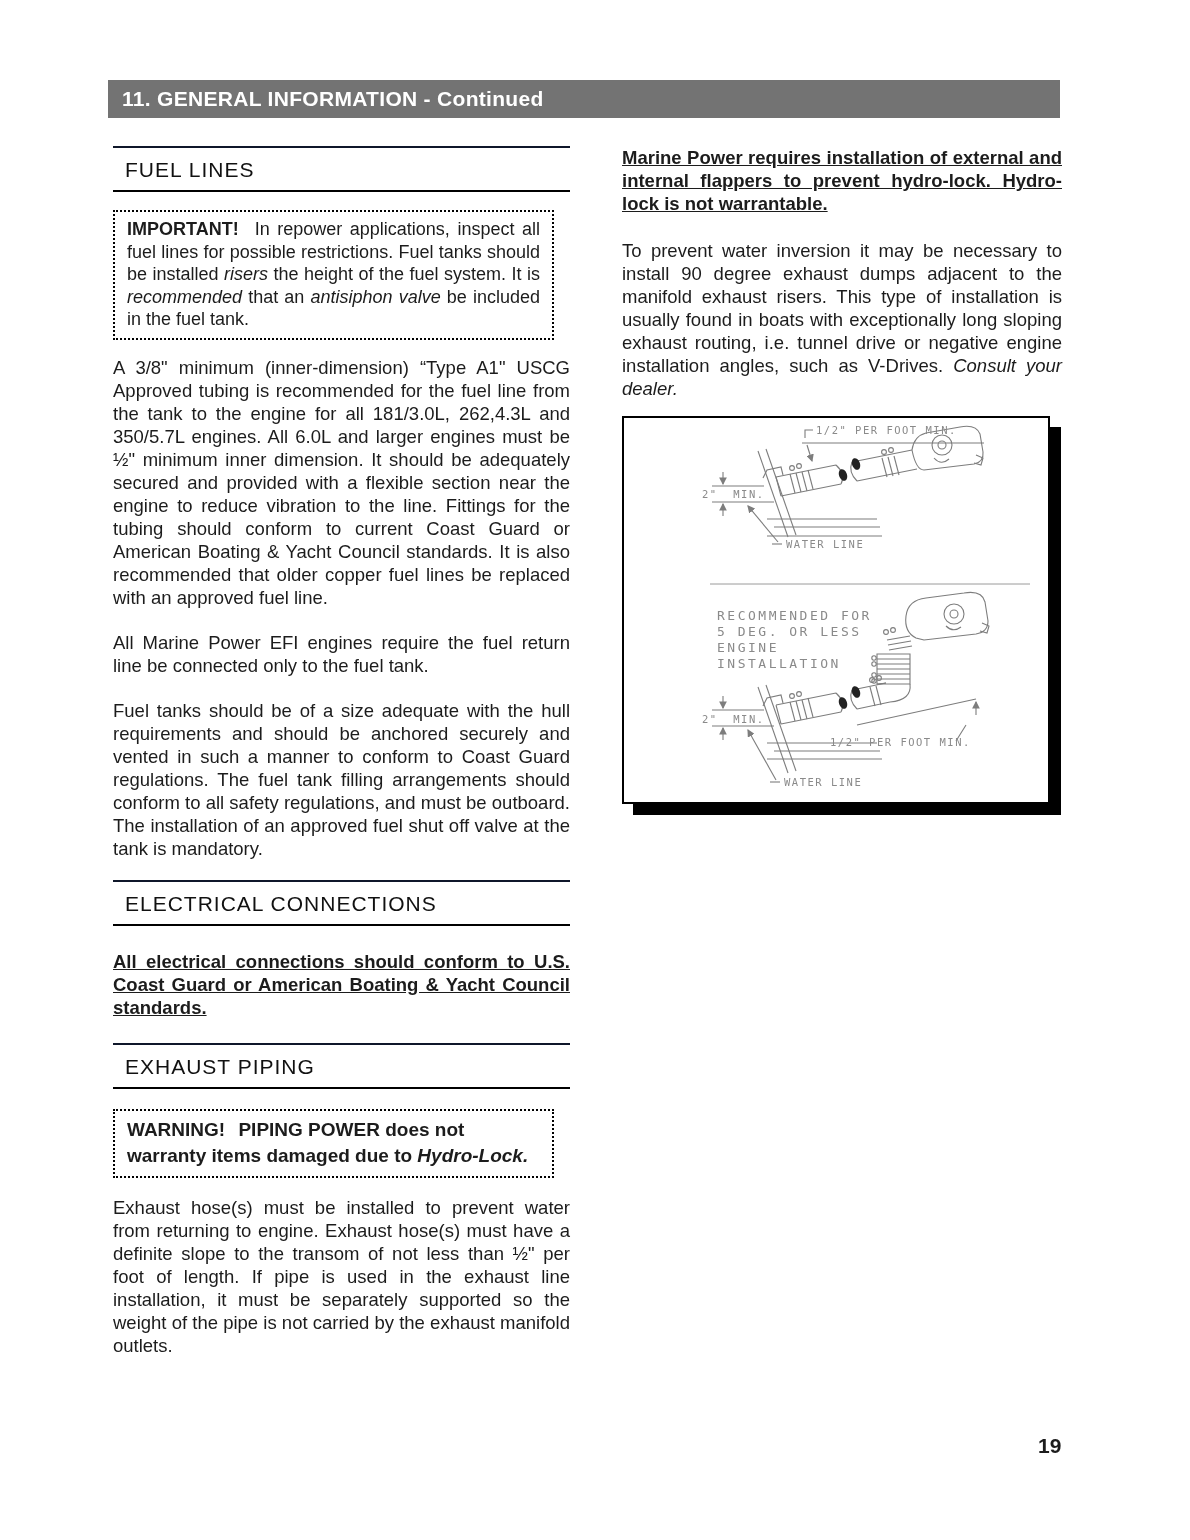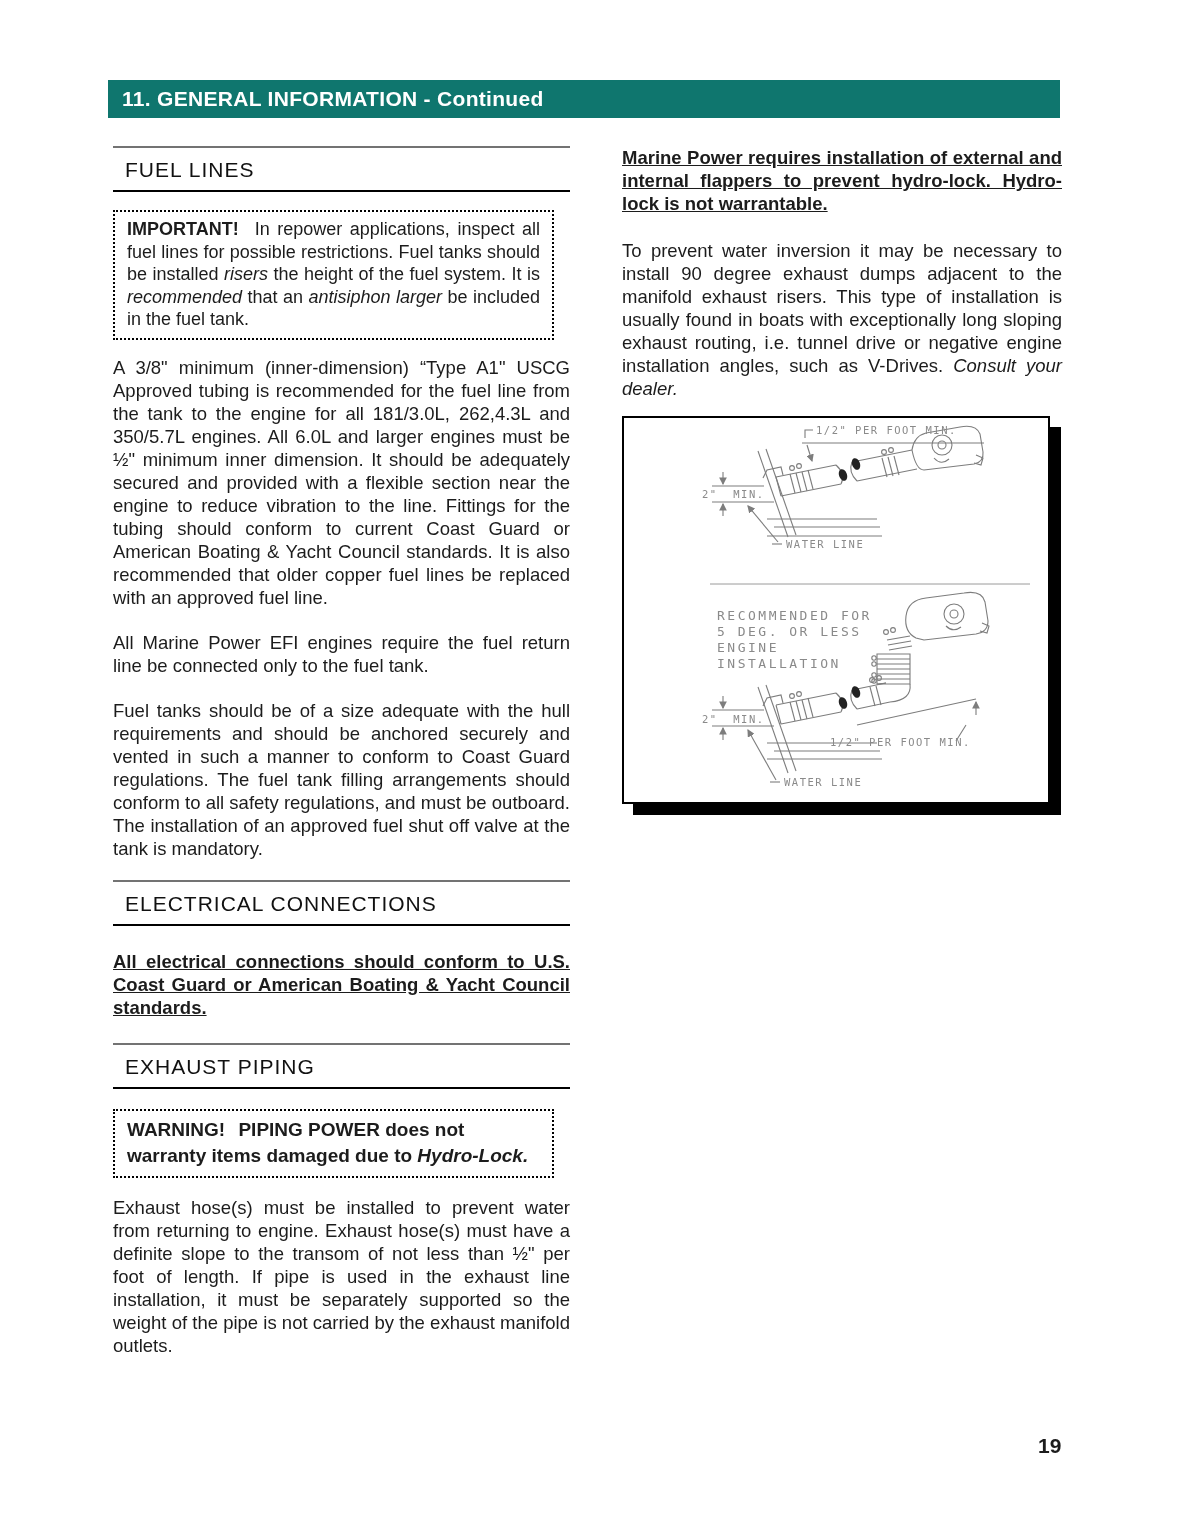--- a/index.html
+++ b/index.html
@@ -1,24 +1,24 @@
 <!DOCTYPE html>
 <html><head>
 <meta charset="utf-8">
 <style>
   html,body{margin:0;padding:0;background:#fff;}
   .page{position:relative;width:1190px;height:1540px;background:#ffffff;overflow:hidden;
         font-family:"Liberation Sans", sans-serif;color:#1c1c1c;}
-  .header-bar{position:absolute;left:108px;top:80px;width:952px;height:38px;background:#0f766e;
+  .header-bar{position:absolute;left:108px;top:80px;width:952px;height:38px;background:#737373;
         color:#ffffff;font-size:21px;font-weight:bold;line-height:38px;padding-left:14px;
         box-sizing:border-box;letter-spacing:0.3px;}
   .col{position:absolute;top:146px;}
   .col-left{left:113px;width:457px;}
   .col-right{left:622px;width:440px;}
-  .sec{border-top:2px solid #737373;border-bottom:2px solid #000;padding:10px 0 8px 12px;}
+  .sec{border-top:2px solid #0f172a;border-bottom:2px solid #000;padding:10px 0 8px 12px;}
   .sec-title{font-size:21px;letter-spacing:1px;color:#111;}
   .para{font-size:18.5px;line-height:23px;text-align:justify;margin:0;}
   .bold{font-weight:bold;text-decoration:underline;}
   .dotted-box{border:2px dotted #000;padding:6px 12px 7px 12px;box-sizing:border-box;width:441px;
         font-size:18px;line-height:22.5px;text-align:justify;}
   .dotted-box .lbl{font-weight:bold;margin-right:16px;}
   .m16{margin-top:16px;} .m18{margin-top:18px;} .m20{margin-top:20px;}
   .m22{margin-top:22px;} .m24{margin-top:24px;}
   .diagram-box{margin-top:16px;width:424px;height:384px;border:2px solid #000;background:#fff;
         box-shadow:11px 11px 0 0 #000;}
@@ -38,21 +38,21 @@
     <span>11.  GENERAL INFORMATION -  Continued</span>
   </div>
 
   <div class="col col-left">
 
     <div class="sec">
       <div class="sec-title">FUEL LINES</div>
     </div>
 
     <div class="dotted-box m18">
-      <span class="lbl">IMPORTANT!</span><span>In repower applications, inspect all fuel lines for possible restrictions.  Fuel tanks should be installed </span><i class="em">risers</i><span> the height of the fuel system.  It is </span><i class="em">recommended</i><span> that an </span><i class="em">antisiphon larger</i><span> be included in the fuel tank.</span>
+      <span class="lbl">IMPORTANT!</span><span>In repower applications, inspect all fuel lines for possible restrictions.  Fuel tanks should be installed </span><i class="em">risers</i><span> the height of the fuel system.  It is </span><i class="em">recommended</i><span> that an </span><i class="em">antisiphon valve</i><span> be included in the fuel tank.</span>
     </div>
 
     <p class="para m16">A 3/8" minimum (inner-dimension) “Type A1" USCG Approved tubing is recommended for the fuel line from the tank to the engine for all 181/3.0L, 262,4.3L and 350/5.7L engines.  All 6.0L and larger engines must be ½" minimum inner dimension. It should be adequately secured and provided with a flexible section near the engine to reduce vibration to the line. Fittings for the tubing should conform to current Coast Guard or American Boating &amp; Yacht Council standards.  It is also recommended that older copper fuel lines be replaced with an approved fuel line.</p>
     <p class="para m22">All Marine Power EFI engines require the fuel return line be connected only to the fuel tank.</p>
     <p class="para m22">Fuel tanks should be of a size adequate with the hull requirements and should be anchored securely and vented in such a manner to conform to Coast Guard regulations. The fuel tank filling arrangements should conform to all safety regulations, and must be outboard. The installation of an approved fuel shut off valve at the tank is mandatory.</p>
 
     <div class="sec m20">
       <div class="sec-title">ELECTRICAL CONNECTIONS</div>
     </div>
 

